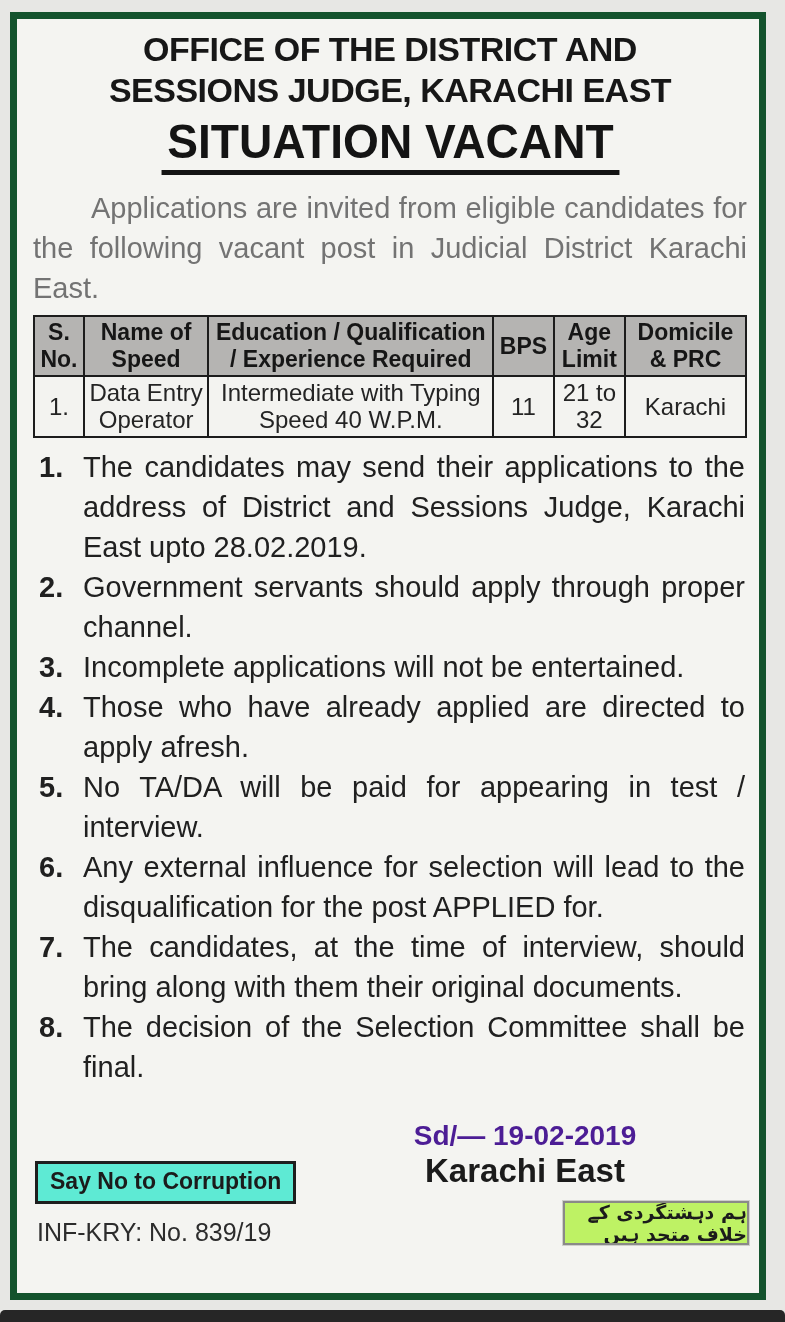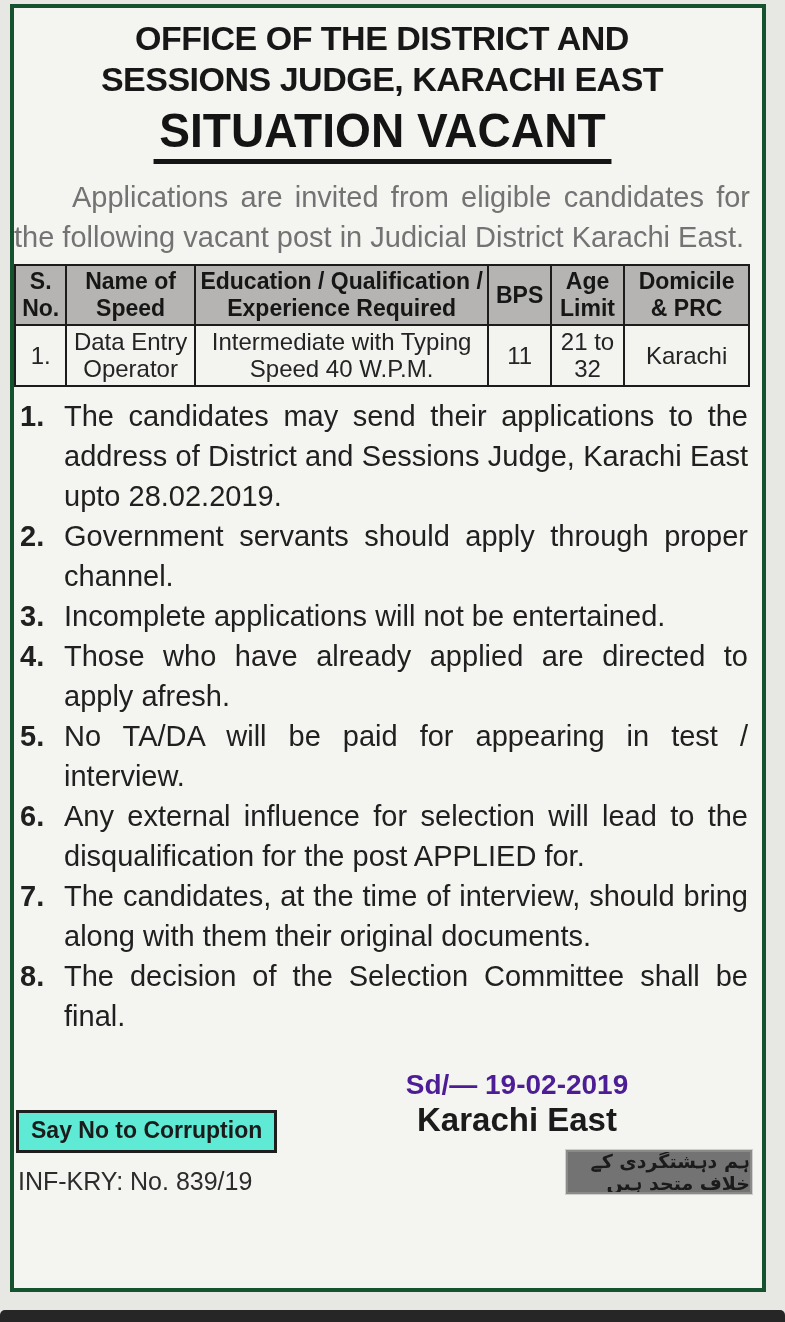--- a/index.html
+++ b/index.html
@@ -6,25 +6,25 @@
   html,body{
     width:785px; height:1322px;
     background:#e7e7e4;
     font-family:"Liberation Sans", sans-serif;
     color:#1d1d1d;
     overflow:hidden;
     position:relative;
   }
   .ad-box{
     position:absolute;
-    left:10px; top:4px;
+    left:10px; top:12px;
     width:756px; height:1288px;
-    border:4px solid #14532d;
+    border:7px solid #14532d;
     background:#f4f4f1;
-    padding:4px 12px 6px 0;
+    padding:4px 12px 6px 16px;
     overflow:hidden;
   }
   
   .office-heading{
     margin-top:6px;
     text-align:center;
     font-size:34px;
     font-weight:700;
     line-height:1.22;
     letter-spacing:-0.5px;
@@ -133,21 +133,21 @@
     left:4px; bottom:0px;
     font-size:25px;
     color:#2c2c2c;
   }
   .urdu-box{
     position:absolute;
     right:-2px; bottom:2px;
     width:186px; height:44px;
     border:2px solid #8a8a88;
     outline:1px solid #cfcfcc;
-    background:#737373;
+    background:#bef264;
     display:flex;
     align-items:center;
     justify-content:center;
     direction:rtl;
     font-size:19px;
     font-weight:700;
     color:#1b1b1b;
     overflow:hidden;
     font-family:"DejaVu Sans", sans-serif;
   }

